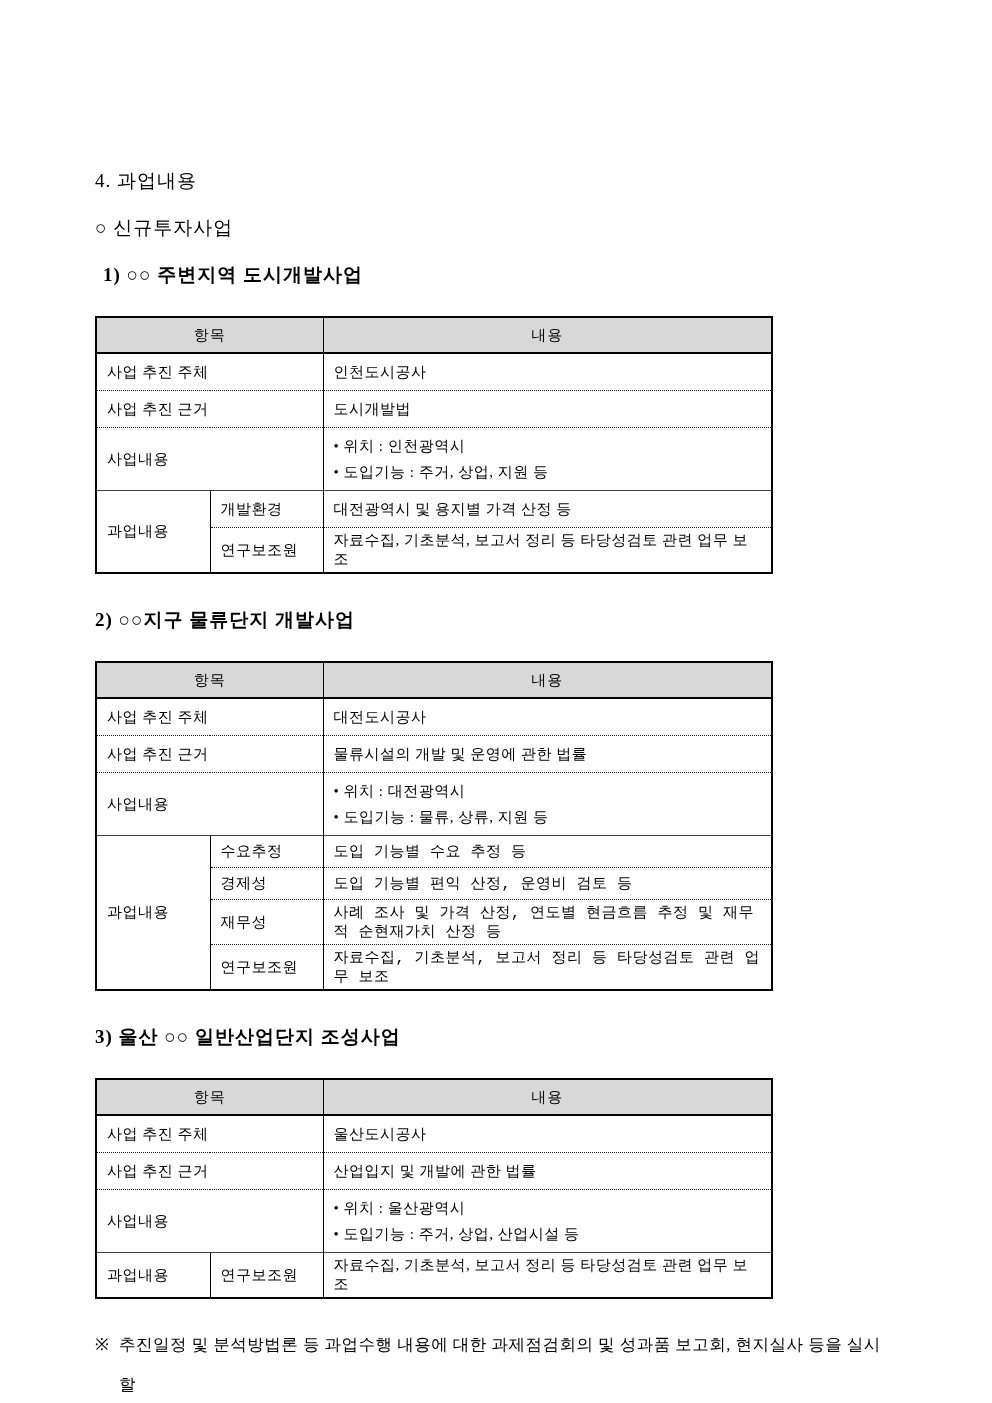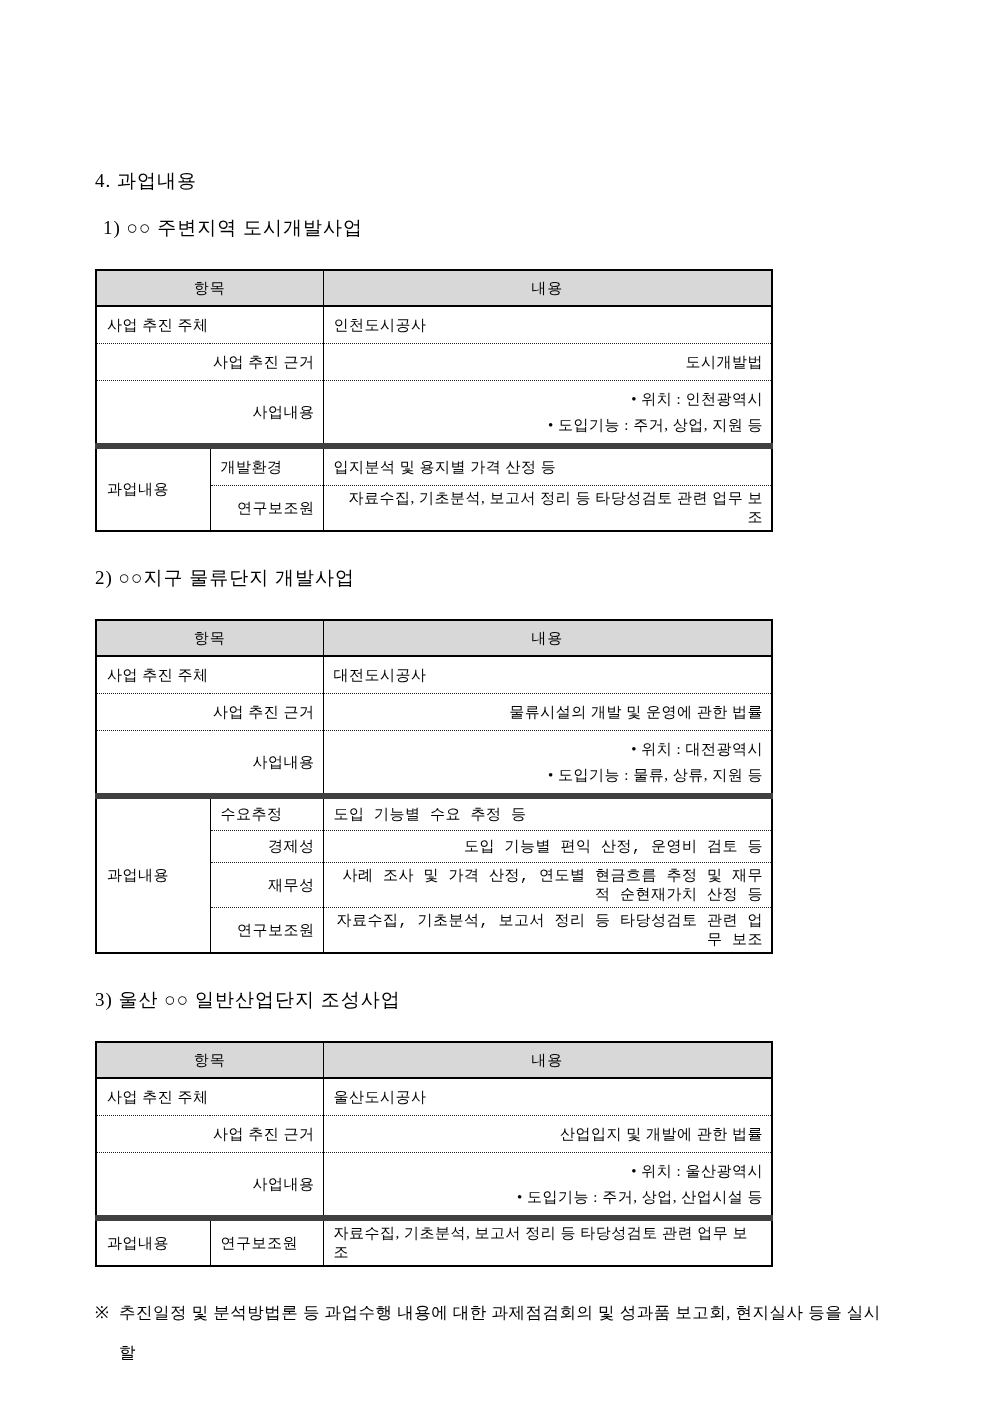--- a/index.html
+++ b/index.html
@@ -29,20 +29,21 @@
     font-size: 19px;
     line-height: 28px;
     margin: 0 0 19px 0;
     letter-spacing: 1px;
   }
   .section-title {
     font-size: 19px;
     line-height: 28px;
     margin: 0 0 27px 8px;
     letter-spacing: 1px;
+    font-weight: bold;
   }
   .section-title.later {
     margin-top: 32px;
     margin-left: 0;
   }
   table.spec {
     border-collapse: collapse;
     width: 678px;
     border: 2px solid #000000;
     table-layout: fixed;
@@ -61,22 +62,22 @@
   }
   table.spec td {
     padding: 3px 8px 3px 10px;
     vertical-align: middle;
     letter-spacing: 0.5px;
   }
   table.spec tr.r-normal td { height: 30px; }
   table.spec tr.r-sub td { height: 25px; font-family: Liberation Mono, monospace; }
   table.spec tr.r-tall > td { height: 56px; }
   .vl { border-left: 1px solid #000000; }
-  tr.dot > td { border-top: 1px dotted #222222; text-align: right; }
-  tr.solid > td { border-top: 6px solid #404040; }
+  tr.dot > td { border-top: 1px dotted #222222; }
+  tr.solid > td { border-top: 1px solid #404040; }
   .bullets div { line-height: 26px; }
   .footnote {
     margin-top: 26px;
     display: flex;
     font-size: 16.5px;
     line-height: 40px;
     letter-spacing: 0.5px;
   }
   .footnote .marker { flex: 0 0 24px; }
   .page-number {
@@ -88,20 +89,21 @@
     letter-spacing: 2px;
   }
 </style>
 </head>
 <body>
 
 <div class="page">
   <div class="content">
 
     <div class="doc-heading">4. 과업내용</div>
+    <div class="doc-subheading">○ 신규투자사업</div>
 
     <div class="section-title">1) ○○ 주변지역 도시개발사업</div>
     <table class="spec">
       <colgroup>
           <col class="c1">
           <col class="c2">
           <col>
         </colgroup>
       <tbody>
           <tr>
@@ -119,21 +121,21 @@
       <tr class="r-tall dot">
         <td colspan="2">사업내용</td>
         <td class="vl bullets">
           <div>• 위치 : 인천광역시</div>
           <div>• 도입기능 : 주거, 상업, 지원 등</div>
         </td>
       </tr>
       <tr class="r-normal solid">
         <td rowspan="2">과업내용</td>
         <td class="vl">개발환경</td>
-        <td class="vl">입지분석 및 용지별 가격 산정 등</td>
+        <td class="vl">대전광역시 및 용지별 가격 산정 등</td>
       </tr>
       <tr class="r-normal dot">
         <td class="vl">연구보조원</td>
         <td class="vl">자료수집, 기초분석, 보고서 정리 등 타당성검토 관련 업무 보조</td>
       </tr>
     </tbody>
       </table>
 
     <div class="section-title later">2) ○○지구 물류단지 개발사업</div>
     <table class="spec">

